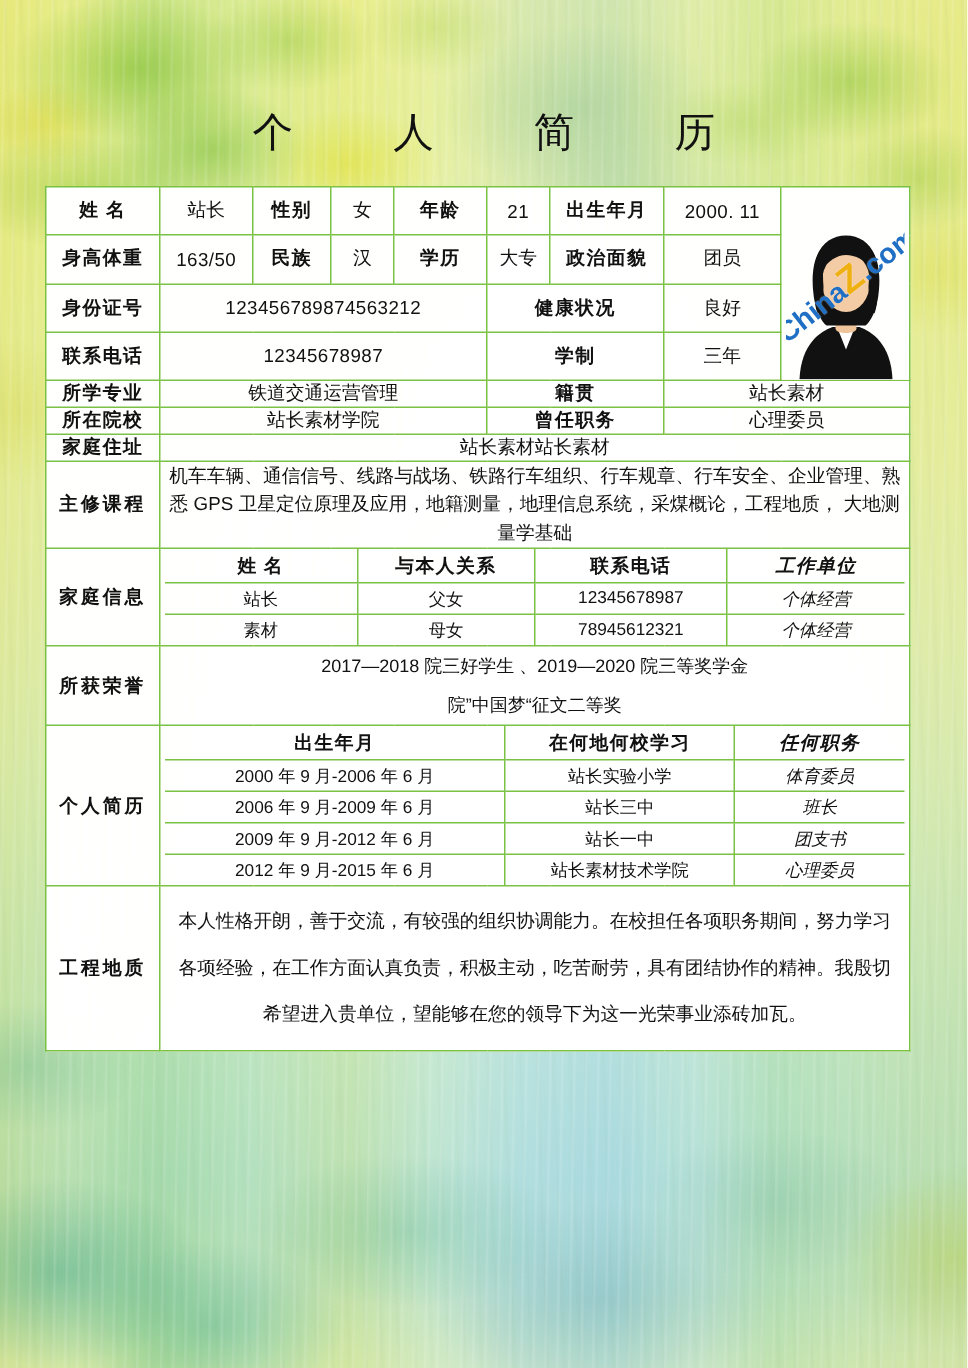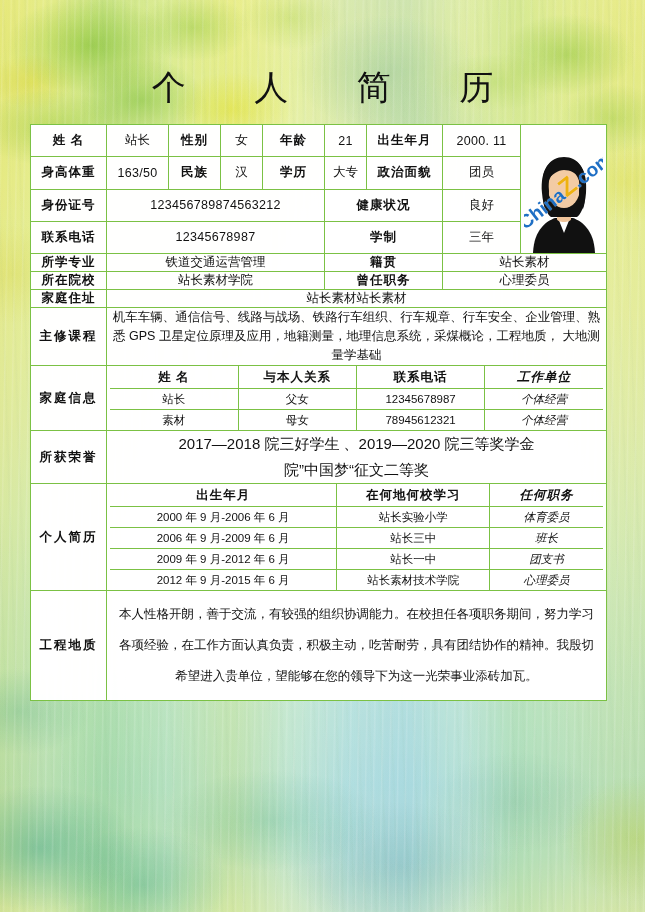--- a/index.html
+++ b/index.html
@@ -141,21 +141,21 @@
   }
 
   
   .doc-title {
     position: absolute;
     top: 64px;
     left: 0;
     width: 645px;
     text-align: center;
     font-family: "Liberation Serif", "DejaVu Serif", serif;
-    font-size: 34px;
+    font-size: 27px;
     line-height: 48px;
     letter-spacing: 30px;
     text-indent: 30px;
     color: #111;
     font-weight: 400;
   }
 
   
   .resume-wrap {
     position: absolute;
@@ -240,21 +240,21 @@
   td.block {
     text-align: left;
     padding: 5px 8px 5px 10px;
     font-family: "Liberation Serif", "DejaVu Serif", serif;
     font-size: 11.5px;
     line-height: 19px;
     color: #111;
   }
   td.block.sans {
     font-family: "Liberation Sans", "DejaVu Sans", sans-serif;
-    font-size: 15px;
+    font-size: 12px;
     line-height: 26px;
   }
   td.block.eval {
     font-family: "Liberation Sans", "DejaVu Sans", sans-serif;
     font-size: 12.5px;
     line-height: 31px;
     padding: 8px 10px;
     margin-left: 33px;
   }
   

